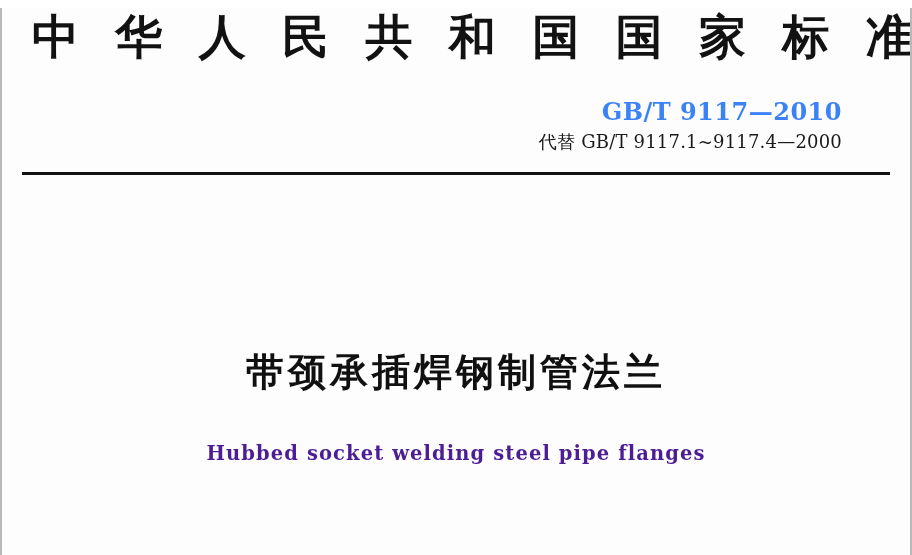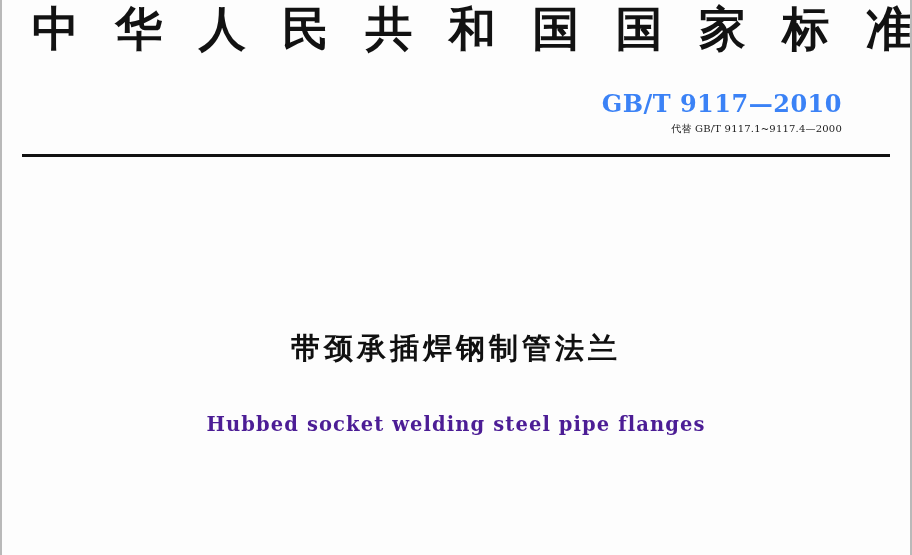--- a/index.html
+++ b/index.html
@@ -18,21 +18,21 @@
     position: relative;
     width: 912px;
     height: 555px;
     background: #fdfdfd;
     box-sizing: border-box;
     padding: 0 22px;
   }
 
   
   .banner {
-    margin-top: 0;
+    margin-top: 8px;
     text-align: center;
     font-family: "DejaVu Serif", serif;
     font-weight: 700;
     font-size: 47px;
     letter-spacing: 10px;
     line-height: 1.22;
     color: #121212;
     white-space: nowrap;
     padding-left: 10px;
   }
@@ -47,41 +47,41 @@
     font-family: "DejaVu Serif", serif;
     font-weight: 700;
     font-size: 24px;
     letter-spacing: 0.5px;
     color: #3b82f6;
     line-height: 1.1;
   }
   .std-replaces {
     margin-top: 4px;
     font-family: "DejaVu Serif", serif;
-    font-size: 10px;
+    font-size: 18px;
     letter-spacing: 0.2px;
     color: #1a1a1a;
   }
 
   .rule {
     margin-top: 18px;
     height: 3px;
     background: #111111;
     width: 100%;
   }
 
   .spacer {
     height: 172px;
   }
 
   .title-cn {
     text-align: center;
     font-family: "DejaVu Sans", sans-serif;
     font-weight: 700;
-    font-size: 29px;
+    font-size: 38px;
     letter-spacing: 4px;
     color: #101010;
   }
 
   .title-en {
     margin-top: 44px;
     text-align: center;
     font-family: "DejaVu Serif", serif;
     font-weight: 700;
     font-size: 19.5px;

